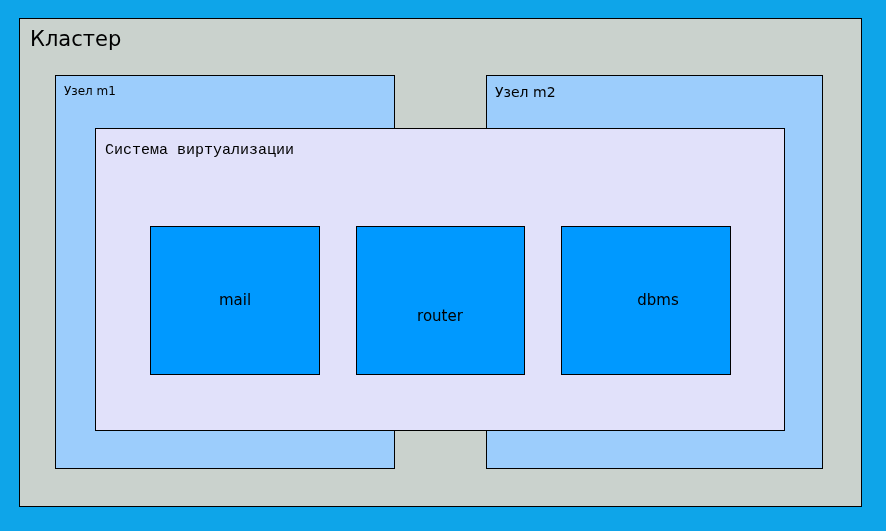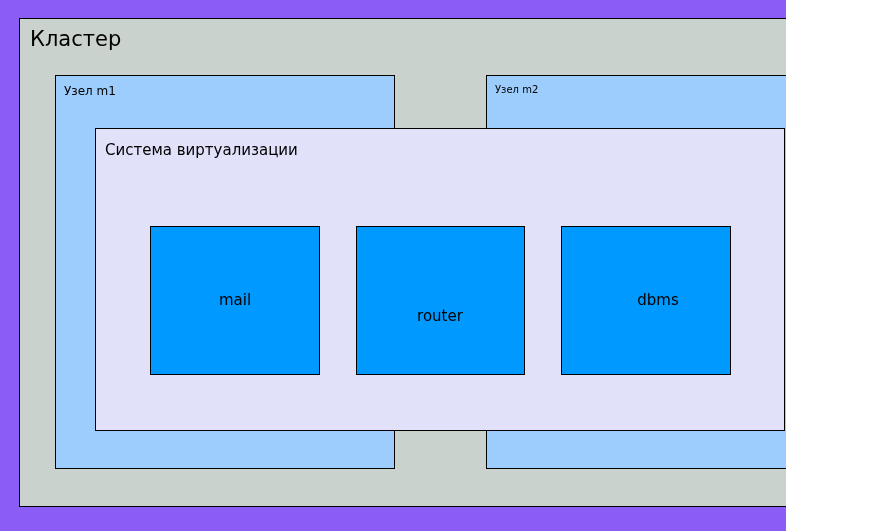--- a/index.html
+++ b/index.html
@@ -3,23 +3,23 @@
 <meta charset="utf-8">
 <title>Кластер — диаграмма</title>
 <style>
   html, body {
     margin: 0;
     padding: 0;
     background: #ffffff;
   }
   #canvas {
     position: relative;
-    width: 786px;
+    width: 886px;
     height: 531px;
-    background: #8b5cf6;
+    background: #0ea5e9;
     font-family: "DejaVu Sans", "Liberation Sans", sans-serif;
     overflow: hidden;
   }
   .box {
     position: absolute;
     box-sizing: border-box;
     border: 1px solid #000000;
   }
   
   .cluster-box {
@@ -73,26 +73,27 @@
     font-size: 21px;
   }
   .label-node-m1 {
     left: 64px;
     top: 85px;
     font-size: 12px;
   }
   .label-node-m2 {
     left: 495px;
     top: 85px;
-    font-size: 10px;
+    font-size: 14px;
   }
   .label-virt {
     left: 105px;
     top: 143px;
     font-size: 15px;
+    font-family: Liberation Mono, monospace;
   }
   
   .vm-label {
     position: absolute;
     z-index: 6;
     color: #000000;
     font-size: 15px;
     line-height: 1;
     text-align: right;
     white-space: nowrap;

